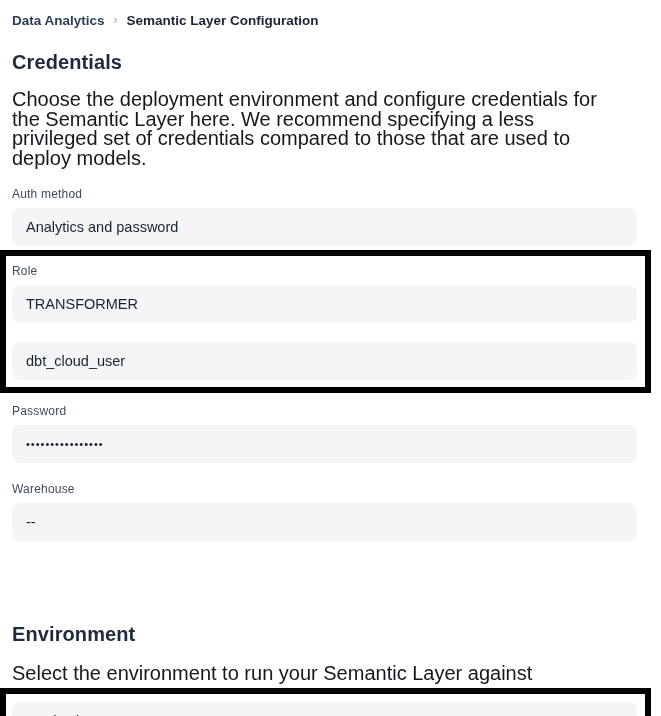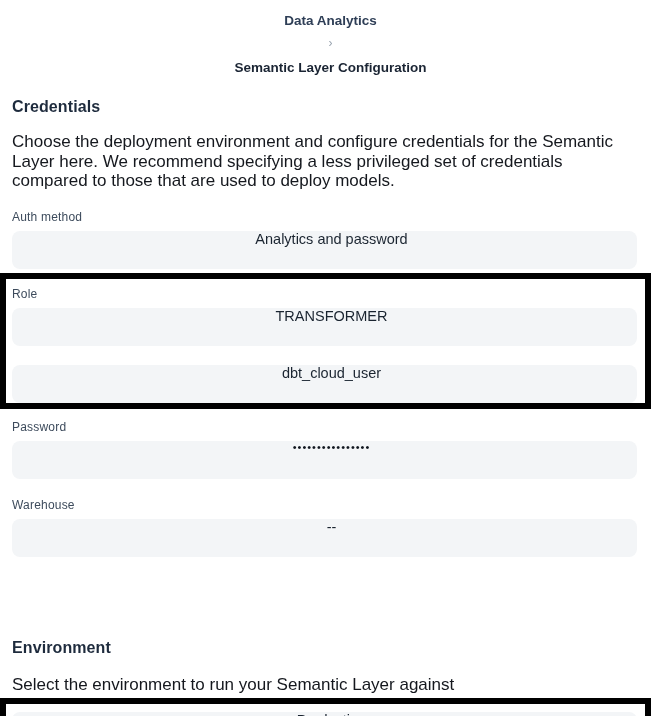--- a/index.html
+++ b/index.html
@@ -1,15 +1,15 @@
 <!DOCTYPE html>
 <html><head>
 <meta charset="utf-8">
 <style>
-  * { box-sizing: border-box; flex-direction: column; }
+  * { box-sizing: border-box; }
   html, body { margin: 0; padding: 0; }
   body {
     width: 661px;
     height: 716px;
     background: #ffffff;
     font-family: "Liberation Sans", sans-serif;
     overflow: hidden;
   }
 
   
@@ -21,32 +21,32 @@
     font-size: 13.5px;
     font-weight: 700;
   }
   .crumb-root { color: #2e3e56; cursor: pointer; }
   .crumb-sep  { color: #9aa4b0; font-size: 12px; font-weight: 400; transform: translateY(-1px); }
   .crumb-current { color: #1a2433; }
 
   
   h1.section-title {
     margin: 23px 12px 0 12px;
-    font-size: 16px;
+    font-size: 20px;
     font-weight: 700;
     color: #1e2b3d;
     letter-spacing: 0.1px;
   }
   h1.env-title { margin-top: 82px; }
 
   
   .desc {
     margin: 16px 12px 0 12px;
     width: 612px;
-    font-size: 17px;
+    font-size: 20px;
     line-height: 19.5px;
     color: #15181e;
   }
   .env-desc { margin-top: 18px; width: 630px; }
 
   
   .group { margin: 19px 12px 0 12px; }
   .group .field-label {
     display: block;
     font-size: 12px;
@@ -67,20 +67,21 @@
     color: #1a2430;
     cursor: pointer;
   }
   .password-value { font-size: 11px; letter-spacing: 1px; color: #10161f; }
 
   
   .annotation-box {
     width: 651px;
     border: 6px solid #000000;
     margin-top: 4px;
+    padding-bottom: 7px;
   }
   .annotation-box .group { margin-left: 6px; margin-right: 0; }
   .annotation-box .group:first-child { margin-top: 8px; }
   .annotation-box .inputbox { width: 625px; }
 
   .group-password { margin-top: 11px; }
 
   .env-box { margin-top: 4px; padding-bottom: 11px; }
   .env-box .group { margin-top: 5px; }
 </style>

